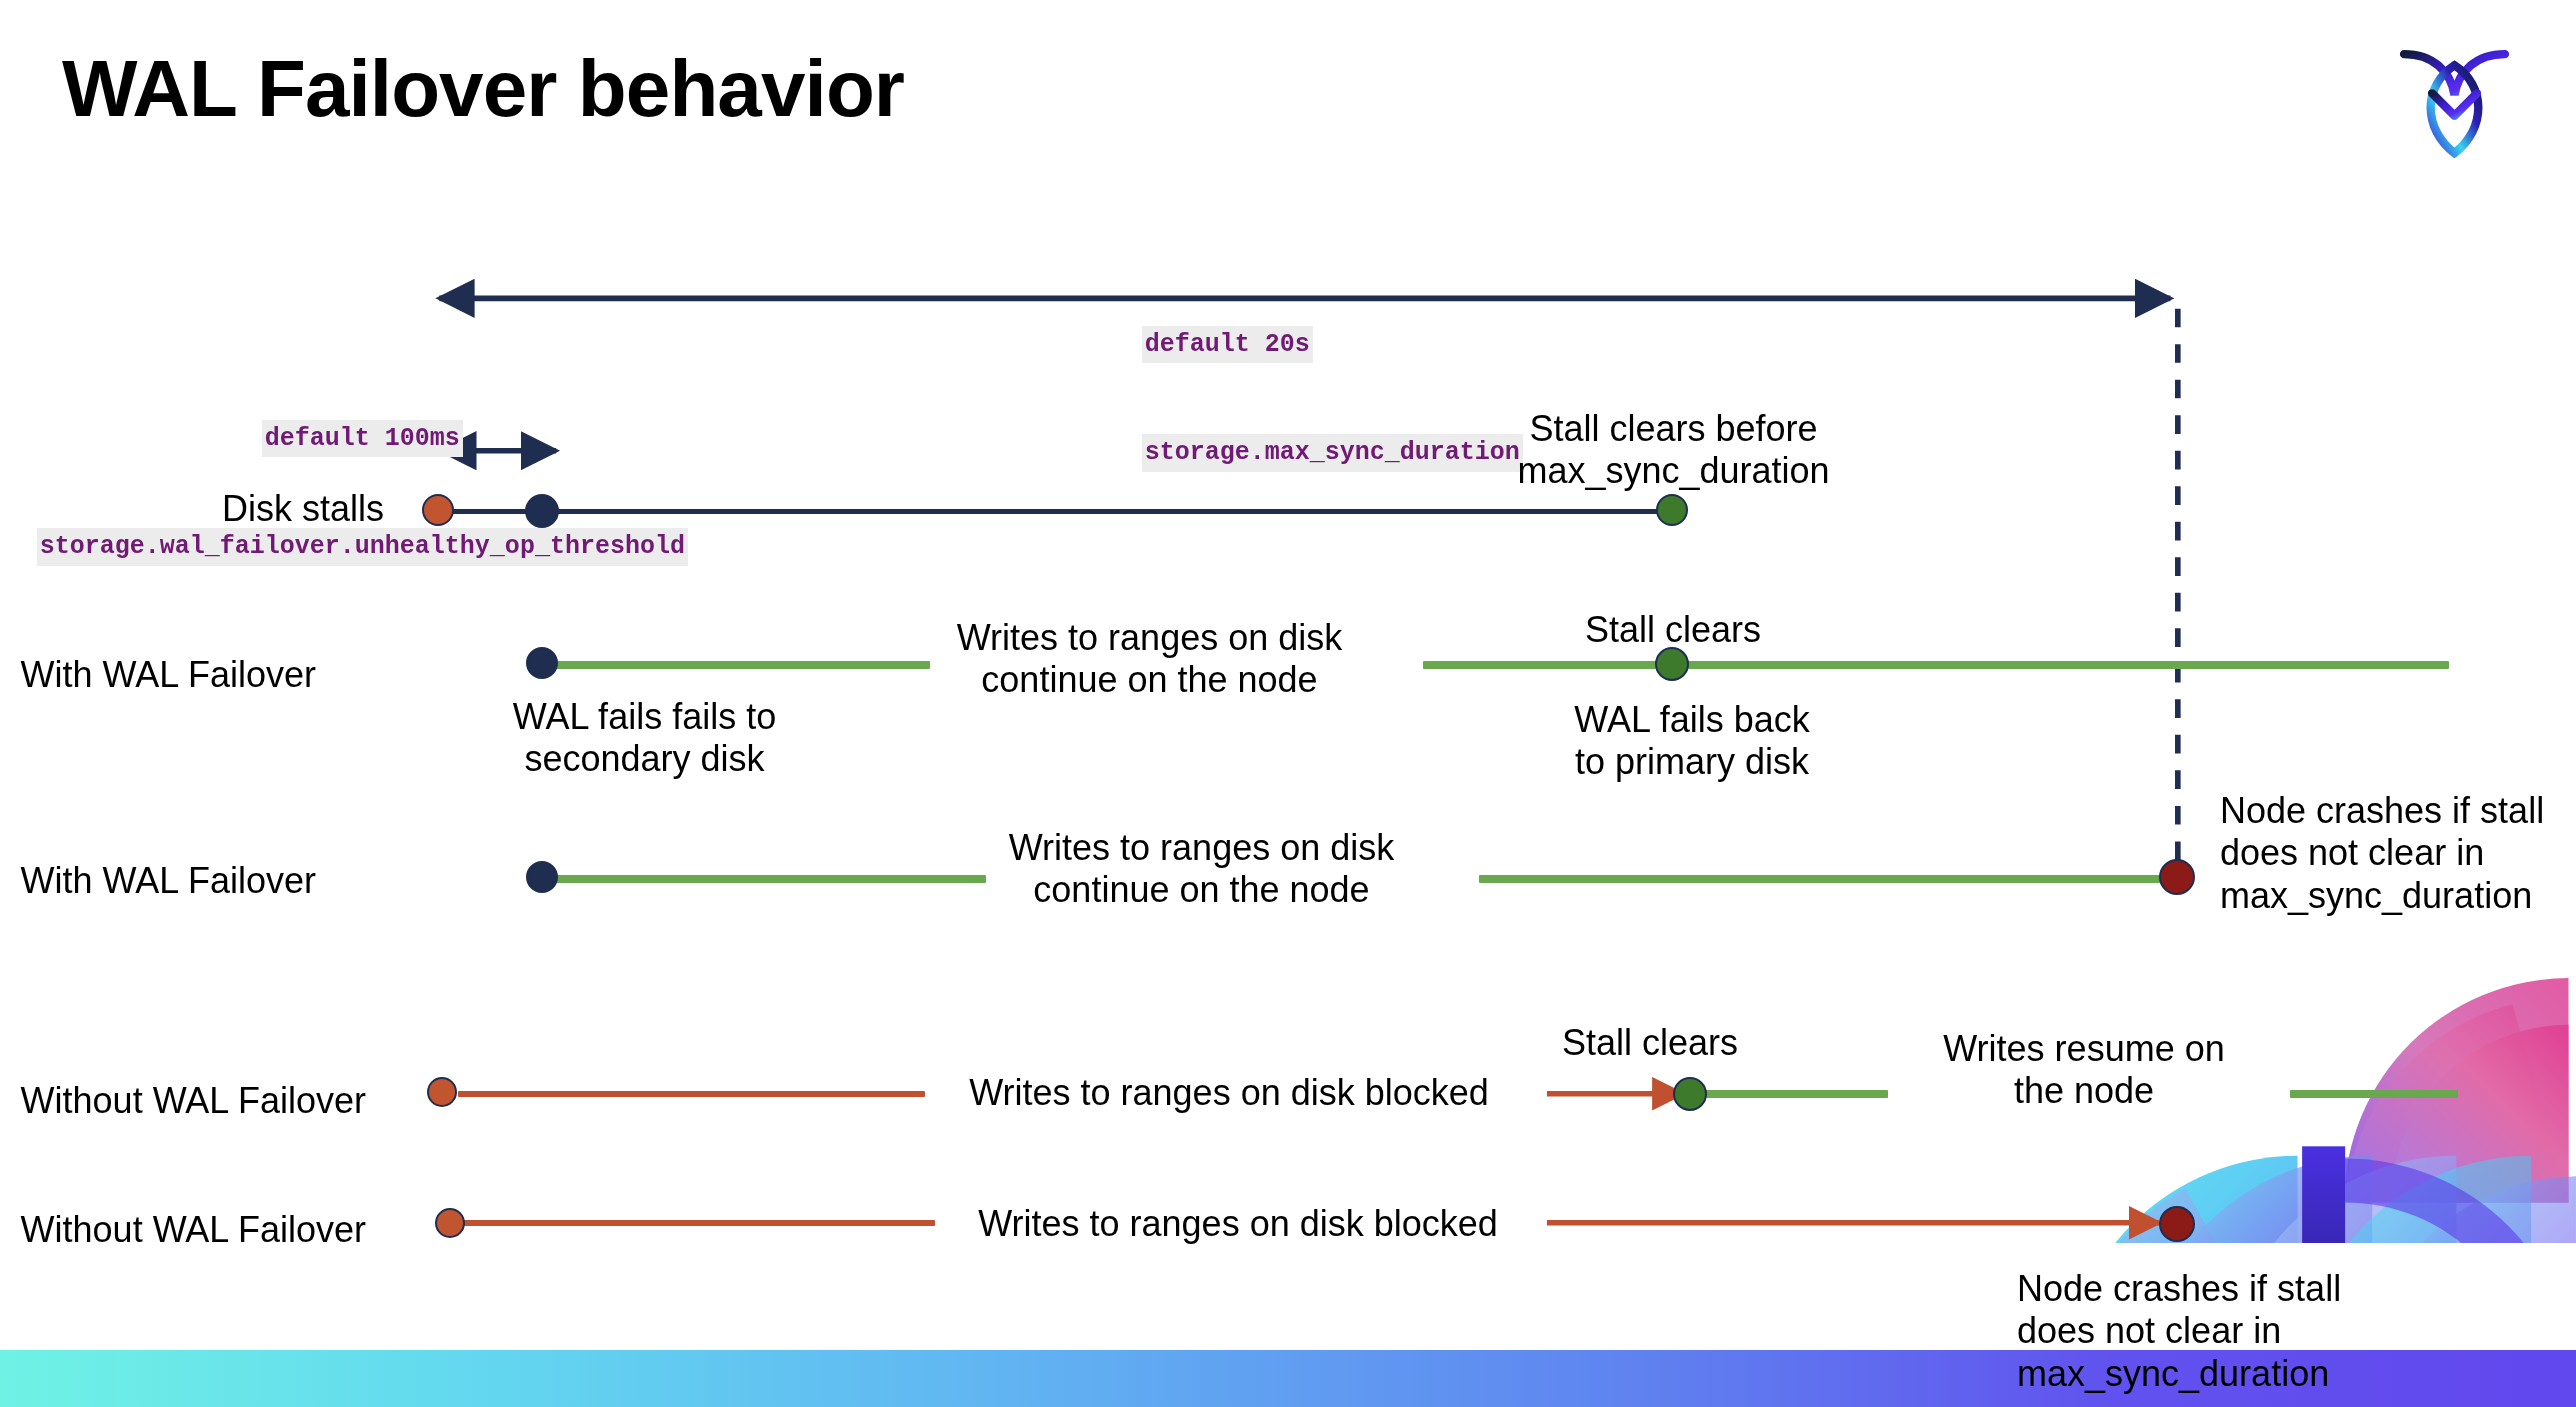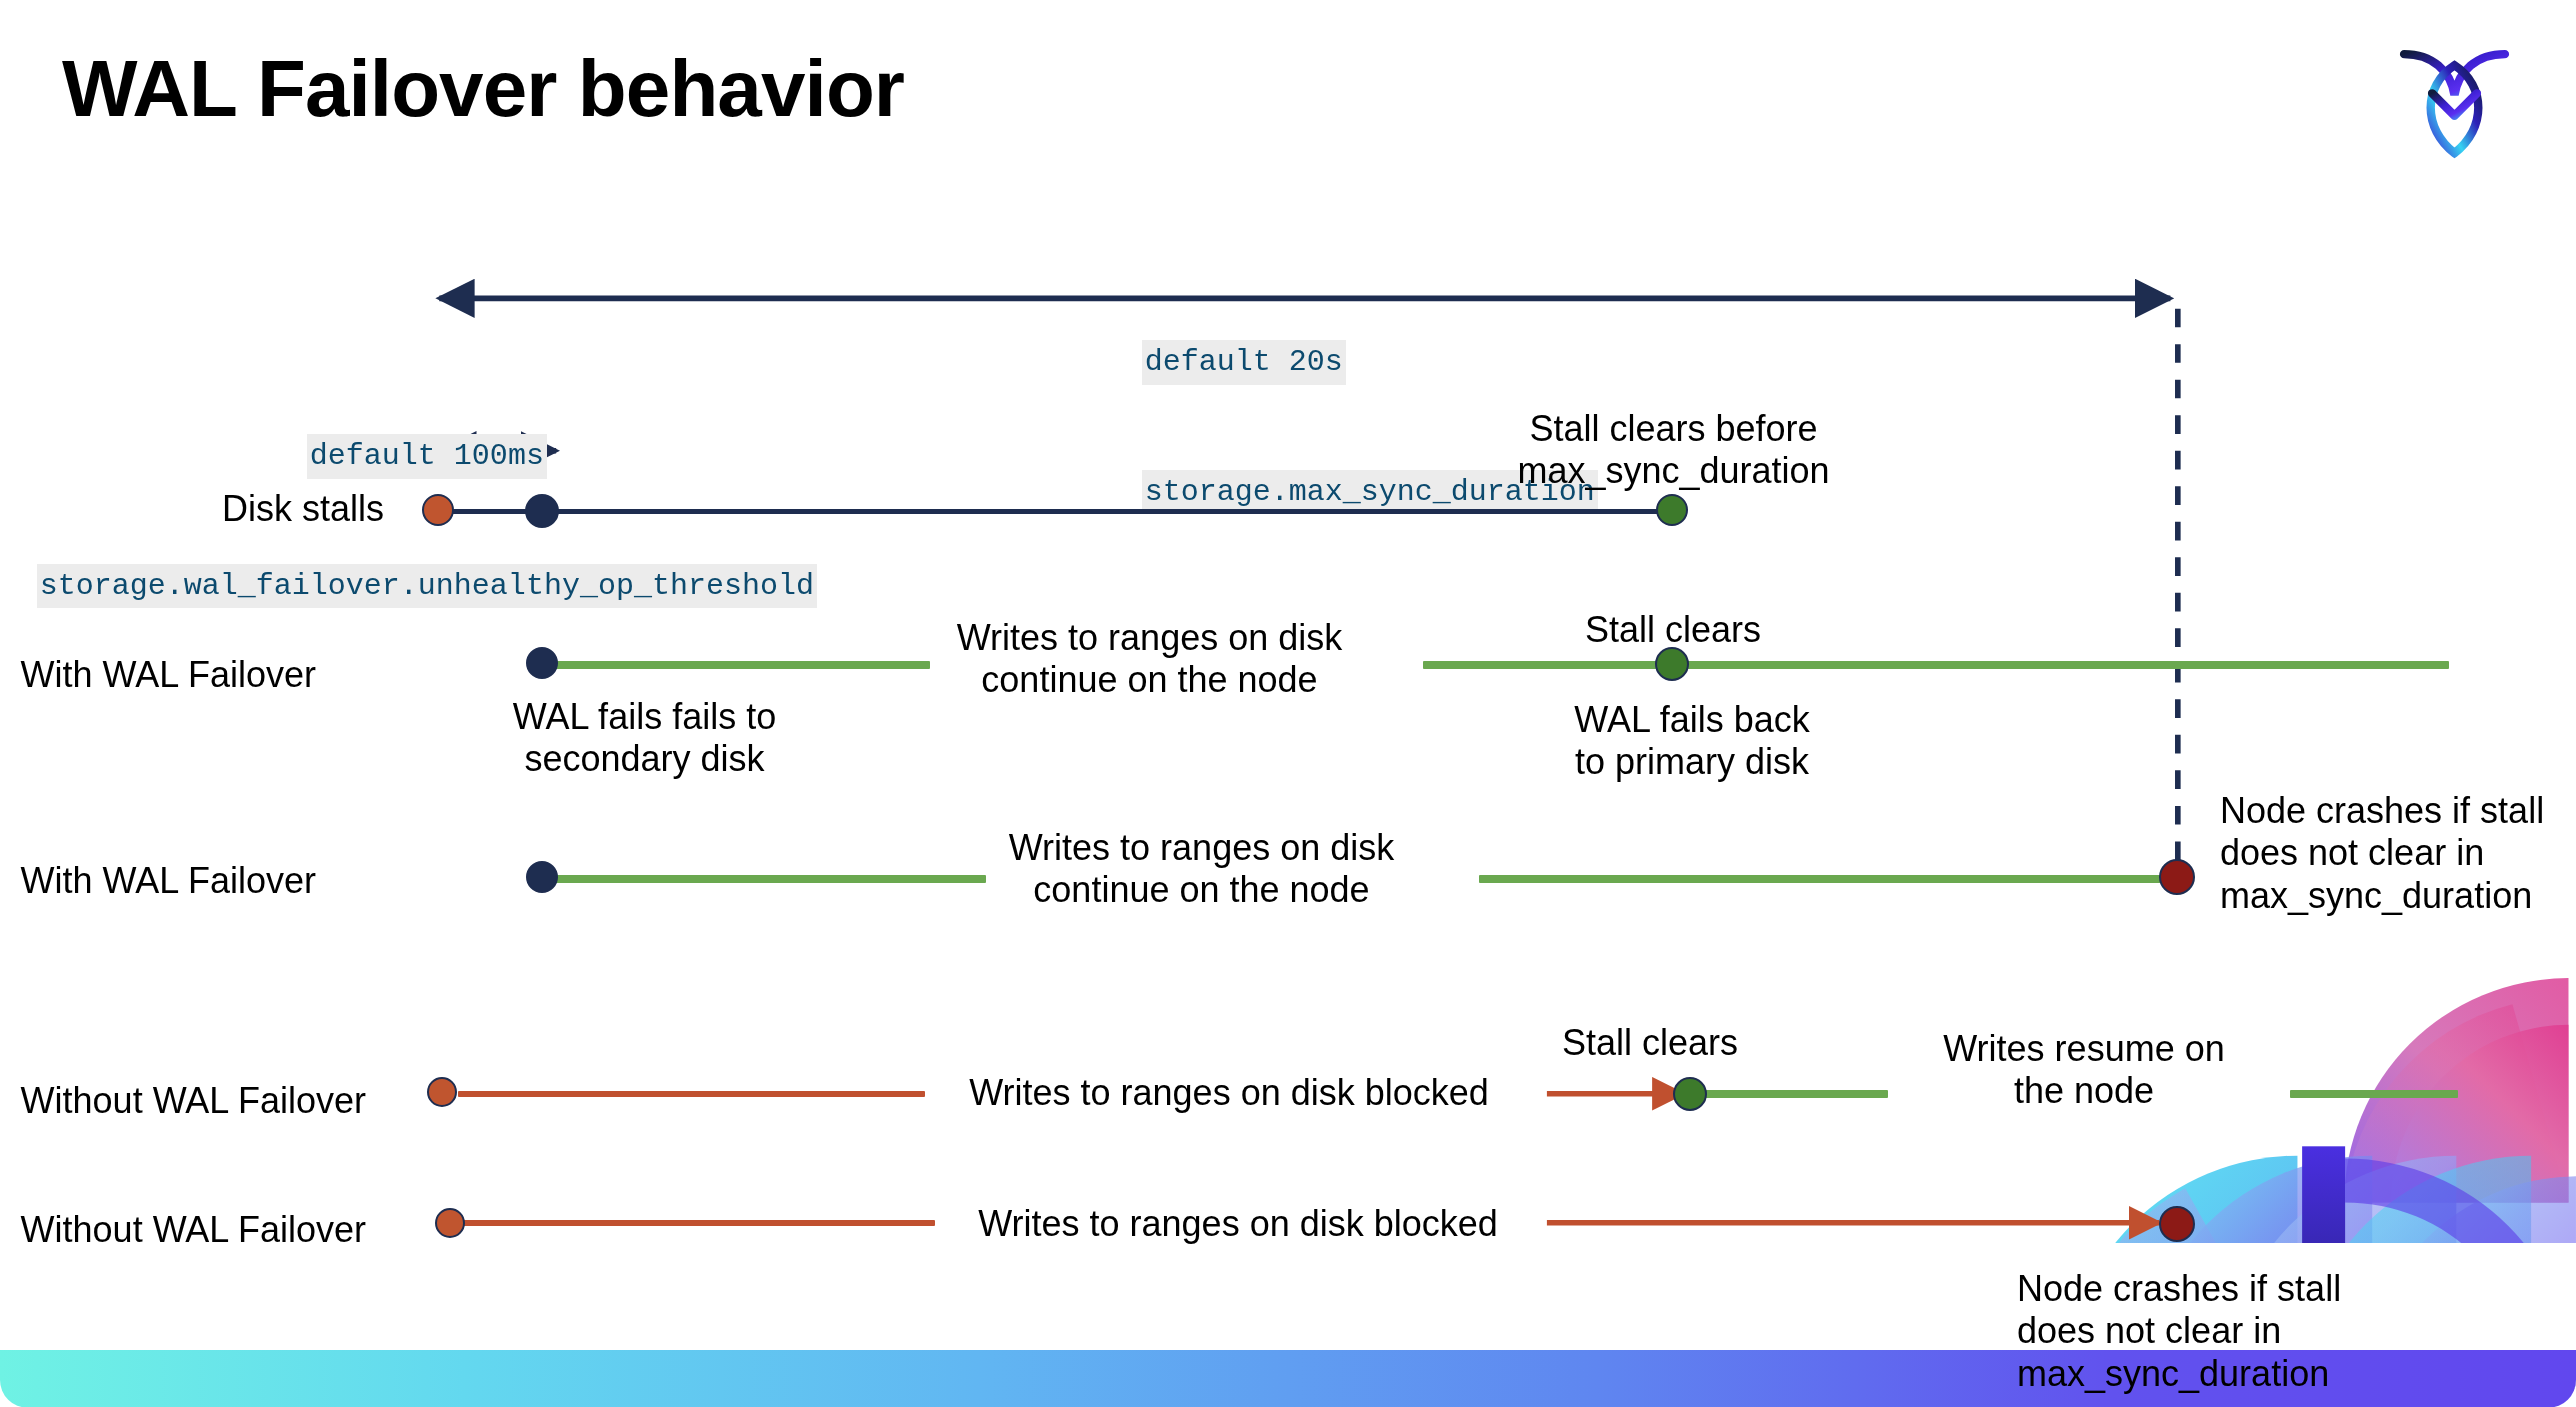--- a/index.html
+++ b/index.html
@@ -1,35 +1,36 @@
 <!DOCTYPE html>
 <html style="font-size:15px"><head>
 <meta charset="utf-8">
 <style>
   html,body{margin:0;padding:0;background:#ffffff;}
   body{width:2576px;height:1408px;position:relative;overflow:hidden;
        font-family:"Liberation Sans", sans-serif; color:#000;}
-  #slide{position:absolute;inset:0;width:2576px;height:1408px;overflow:hidden;background:#fff;border-radius:28px;}
+  #slide{position:absolute;inset:0;width:2576px;height:1408px;overflow:hidden;background:#fff;}
 
   .abs{position:absolute;}
 
   
   #title{
     left:62px; top:47px; font-size:80px; font-weight:bold; letter-spacing:-0.9px;
     color:#000; line-height:1.05; white-space:nowrap;
   }
 
   
   #logo{left:2389px; top:28px; width:131px; height:140px;}
 
   
   .mono{
     font-family:"Liberation Mono", monospace;
-    font-size:30px; line-height:1.42; color:#0c4a6e;
+    font-size:25px; line-height:1.42; color:#701a75;
     white-space:pre;
+    font-weight:bold;
   }
   .mono span{background:#ececec; padding:0.9px 2.8px; display:inline-block;}
 
   
   .txt{
     font-size:36px; line-height:1.18; color:#000; white-space:pre-line;
   }
   .txt.ctr{text-align:center;}
   .txt.lft{text-align:left;}
 

